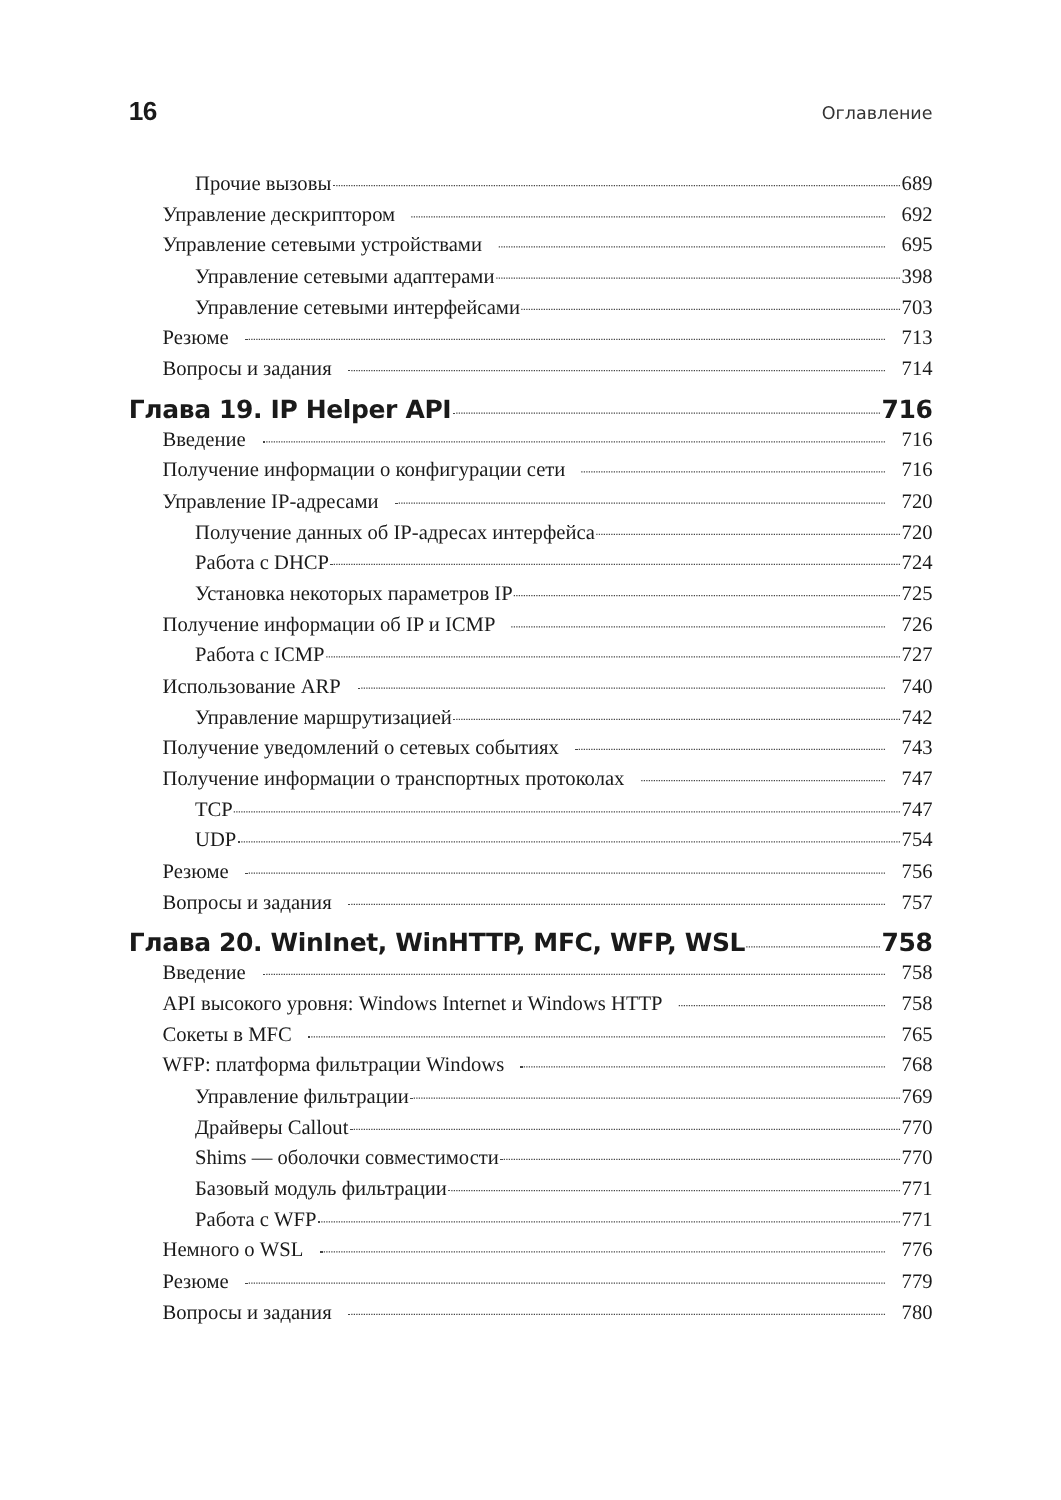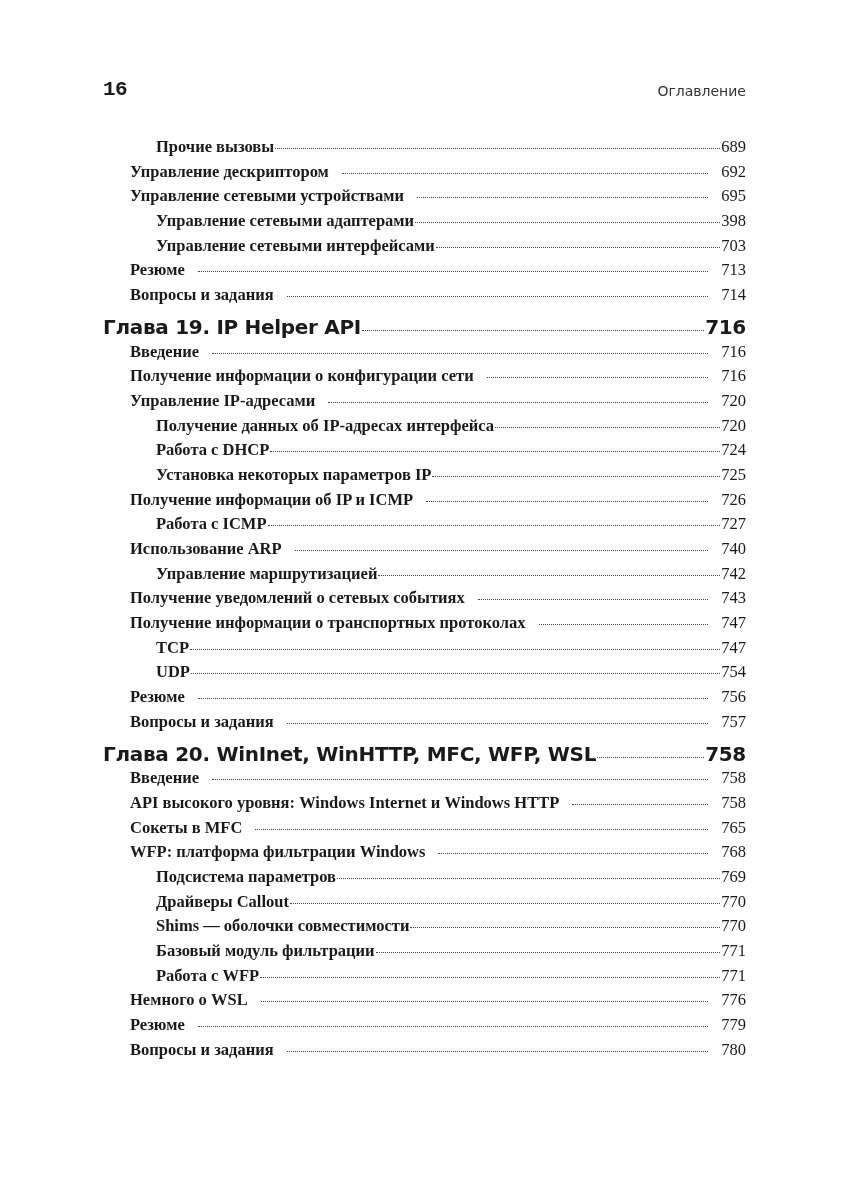--- a/index.html
+++ b/index.html
@@ -1,25 +1,25 @@
 <!DOCTYPE html>
 <html><head>
   <meta charset="utf-8">
   <style>
     html, body { margin: 0; padding: 0; background: #ffffff; }
     body { width: 849px; height: 1200px; position: relative; overflow: hidden; color: #1a1a1a; }
     .header { position: absolute; top: 78px; left: 103px; width: 643px; height: 30px; }
-    .page-num { position: absolute; left: 0; top: 0; font-family: Liberation Mono, monospace; font-weight: bold; font-size: 21px; letter-spacing: -0.5px; }
+    .page-num { position: absolute; left: 0; top: 0; font-family: Liberation Sans, sans-serif; font-weight: bold; font-size: 21px; letter-spacing: -0.5px; }
     .running-title { position: absolute; right: 0; top: 5px; font-family: "DejaVu Sans", sans-serif; font-size: 14px; color: #333; text-align: center; }
     .toc { position: absolute; top: 135px; left: 103px; width: 643px; }
     .entry { display: flex; align-items: baseline; height: 24.7px; font-family: "Liberation Serif", serif; font-size: 16.5px; line-height: 24.7px; white-space: nowrap; }
     .entry.l1 { padding-left: 27px; gap: 12px; }
     .entry.l2 { padding-left: 53px; }
     .entry.chapter { font-family: "DejaVu Sans", sans-serif; font-size: 20px; font-weight: 600; letter-spacing: -0.3px; margin-top: 7px; margin-bottom: 0; }
-    .entry .title { flex: 0 0 auto; font-weight: bold; }
+    .entry .title { flex: 0 0 auto; }
     .entry .dots { flex: 1 1 auto; overflow: hidden; margin: 0 1px; border-bottom: 1.5px dotted #444; height: 0; align-self: baseline; transform: translateY(-3px); }
     .entry .page { flex: 0 0 auto; }
   </style>
 </head>
 <body>
 
 <div class="header">
   <span class="page-num">16</span>
   <span class="running-title">Оглавление</span>
 </div>
@@ -164,21 +164,21 @@
       <span class="title">Сокеты в MFC</span>
       <span class="dots"></span>
       <span class="page">765</span>
     </div>
     <div class="entry l1">
       <span class="title">WFP: платформа фильтрации Windows</span>
       <span class="dots"></span>
       <span class="page">768</span>
     </div>
     <div class="entry l2">
-      <span class="title">Подсистема параметров</span>
+      <span class="title">Управление фильтрации</span>
       <span class="dots"></span>
       <span class="page">769</span>
     </div>
     <div class="entry l2">
       <span class="title">Драйверы Callout</span>
       <span class="dots"></span>
       <span class="page">770</span>
     </div>
     <div class="entry l2">
       <span class="title">Shims — оболочки совместимости</span>

